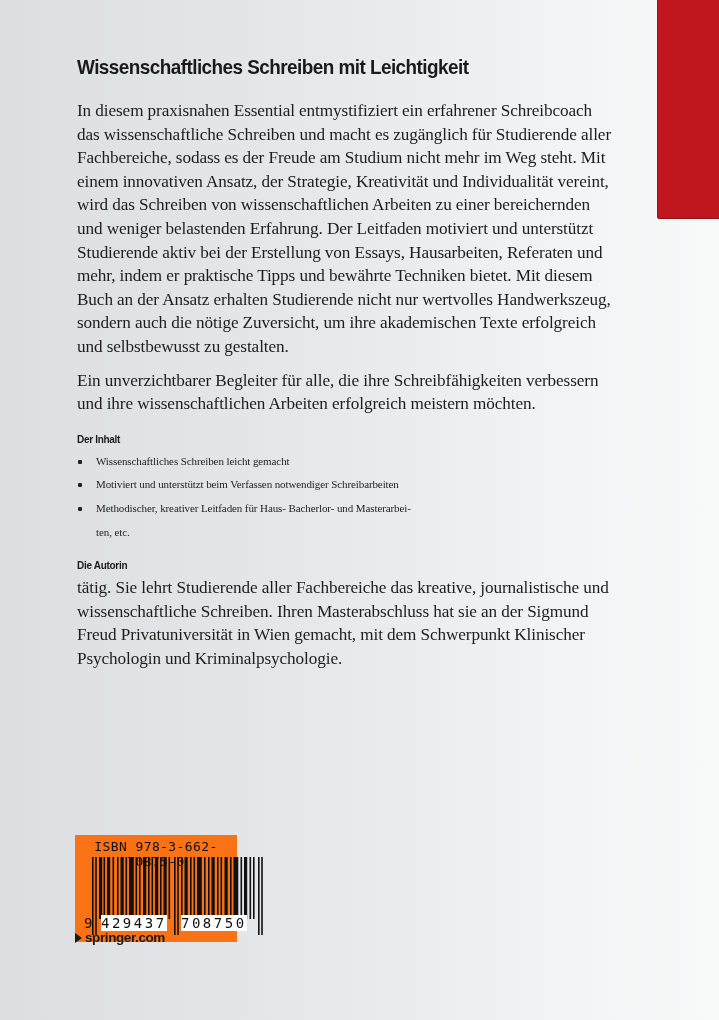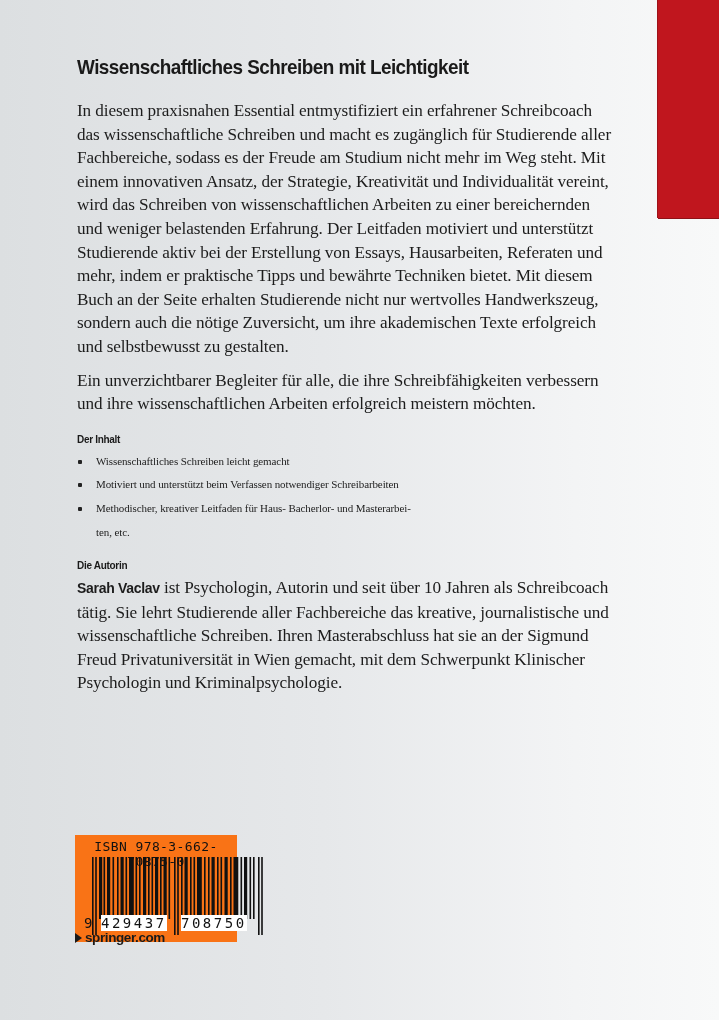--- a/index.html
+++ b/index.html
@@ -178,21 +178,21 @@
 
   <p class="para">
     <span class="line">In diesem praxisnahen Essential entmystifiziert ein erfahrener Schreibcoach</span>
     <span class="line">das wissenschaftliche Schreiben und macht es zugänglich für Studierende aller</span>
     <span class="line">Fachbereiche, sodass es der Freude am Studium nicht mehr im Weg steht. Mit</span>
     <span class="line">einem innovativen Ansatz, der Strategie, Kreativität und Individualität vereint,</span>
     <span class="line">wird das Schreiben von wissenschaftlichen Arbeiten zu einer bereichernden</span>
     <span class="line">und weniger belastenden Erfahrung. Der Leitfaden motiviert und unterstützt</span>
     <span class="line">Studierende aktiv bei der Erstellung von Essays, Hausarbeiten, Referaten und</span>
     <span class="line">mehr, indem er praktische Tipps und bewährte Techniken bietet. Mit diesem</span>
-    <span class="line">Buch an der Seite erhalten Studierende nicht nur wertvolles Handwerkszeug,</span>
+    <span class="line">Buch an der Ansatz erhalten Studierende nicht nur wertvolles Handwerkszeug,</span>
     <span class="line">sondern auch die nötige Zuversicht, um ihre akademischen Texte erfolgreich</span>
     <span class="line">und selbstbewusst zu gestalten.</span>
   </p>
 
   <p class="para" style="margin-bottom:14px;">
     <span class="line">Ein unverzichtbarer Begleiter für alle, die ihre Schreibfähigkeiten verbessern</span>
     <span class="line">und ihre wissenschaftlichen Arbeiten erfolgreich meistern möchten.</span>
   </p>
 
   <h2 class="section-heading">Der Inhalt</h2>
@@ -207,21 +207,20 @@
     </li>
     <li>
       <span class="bullet-dot"></span>
       <span class="line">Methodischer, kreativer Leitfaden für Haus- Bacherlor- und Masterarbei-</span>
       <span class="line">ten, etc.</span>
     </li>
   </ul>
 
   <h2 class="section-heading">Die Autorin</h2>
   <p class="para">
-    <span class="line"><span class="author-name">Sarah Vaclav</span><span> ist Psychologin, Autorin und seit über 10 Jahren als Schreibcoach</span></span>
     <span class="line">tätig. Sie lehrt Studierende aller Fachbereiche das kreative, journalistische und</span>
     <span class="line">wissenschaftliche Schreiben. Ihren Masterabschluss hat sie an der Sigmund</span>
     <span class="line">Freud Privatuniversität in Wien gemacht, mit dem Schwerpunkt Klinischer</span>
     <span class="line">Psychologin und Kriminalpsychologie.</span>
   </p>
 </div>
 
 <div class="barcode-box">
   <div class="isbn-text">ISBN 978-3-662-70875-0</div>
   <div class="bars">

